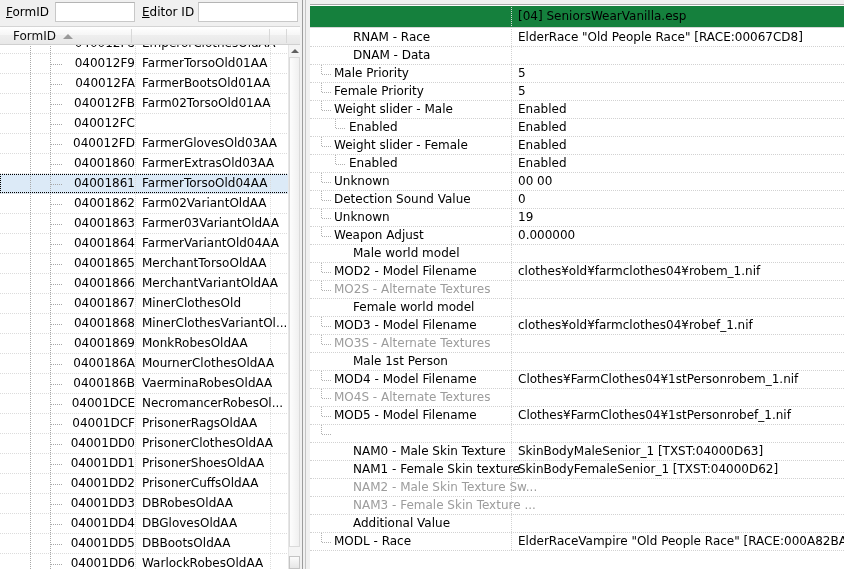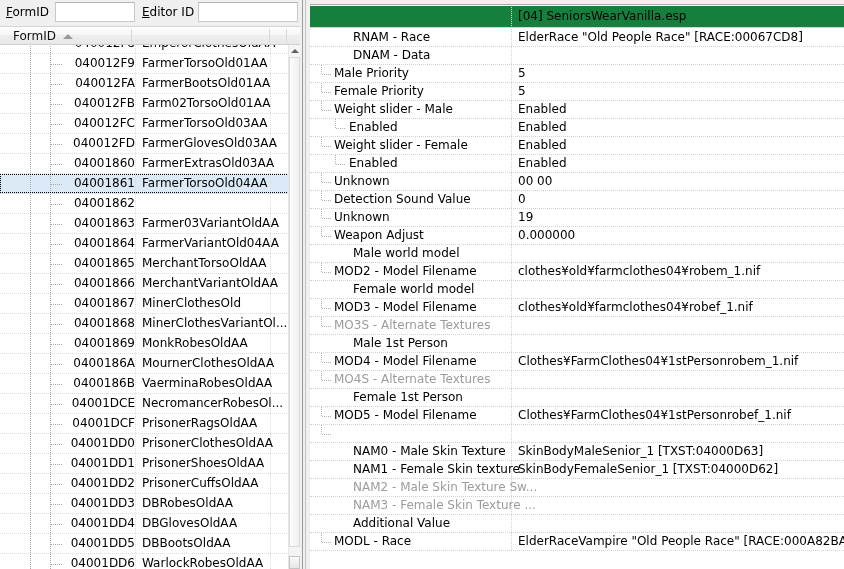--- a/index.html
+++ b/index.html
@@ -372,21 +372,20 @@
           <span class="lcell-formid">040012FB</span>
           <span class="lcell-editorid">Farm02TorsoOld01AA</span>
         </div>
         <div class="lrow">
           <span class="tree-v1"></span>
           <span class="tree-v2"></span>
           <span class="tree-h"></span>
           <span class="lcol-div" style="left:135px;"></span>
           <span class="lcol-div" style="left:270px;"></span>
           <span class="lcell-formid">040012FC</span>
-          <span class="lcell-editorid">FarmerTorsoOld03AA</span>
         </div>
         <div class="lrow">
           <span class="tree-v1"></span>
           <span class="tree-v2"></span>
           <span class="tree-h"></span>
           <span class="lcol-div" style="left:135px;"></span>
           <span class="lcol-div" style="left:270px;"></span>
           <span class="lcell-formid">040012FD</span>
           <span class="lcell-editorid">FarmerGlovesOld03AA</span>
         </div>
@@ -409,20 +408,21 @@
           <span class="lcell-editorid">FarmerTorsoOld04AA</span>
           <span class="sel-focus"></span>
         </div>
         <div class="lrow">
           <span class="tree-v1"></span>
           <span class="tree-v2"></span>
           <span class="tree-h"></span>
           <span class="lcol-div" style="left:135px;"></span>
           <span class="lcol-div" style="left:270px;"></span>
           <span class="lcell-formid">04001862</span>
+          <span class="lcell-editorid">Farm02VariantOldAA</span>
         </div>
         <div class="lrow">
           <span class="tree-v1"></span>
           <span class="tree-v2"></span>
           <span class="tree-h"></span>
           <span class="lcol-div" style="left:135px;"></span>
           <span class="lcol-div" style="left:270px;"></span>
           <span class="lcell-formid">04001863</span>
           <span class="lcell-editorid">Farmer03VariantOldAA</span>
         </div>
@@ -691,20 +691,27 @@
           <span class="rname lvl0">Male world model</span>
           <span class="rval"></span>
         </div>
         <div class="rrow">
           <span class="rtree-elbow"></span>
           <span class="rtree-h"></span>
           <span class="rcol-div"></span>
           <span class="rname lvl1">MOD2 - Model Filename</span>
           <span class="rval">clothes¥old¥farmclothes04¥robem_1.nif</span>
         </div>
+        <div class="rrow">
+          <span class="rtree-elbow"></span>
+          <span class="rtree-h"></span>
+          <span class="rcol-div"></span>
+          <span class="rname lvl1 dim">MO2S - Alternate Textures</span>
+          <span class="rval"></span>
+        </div>
         <div class="rrow group">
           <span class="rcol-div"></span>
           <span class="rname lvl0">Female world model</span>
           <span class="rval"></span>
         </div>
         <div class="rrow">
           <span class="rtree-elbow"></span>
           <span class="rtree-h"></span>
           <span class="rcol-div"></span>
           <span class="rname lvl1">MOD3 - Model Filename</span>
@@ -729,25 +736,20 @@
           <span class="rname lvl1">MOD4 - Model Filename</span>
           <span class="rval">Clothes¥FarmClothes04¥1stPersonrobem_1.nif</span>
         </div>
         <div class="rrow">
           <span class="rtree-elbow"></span>
           <span class="rtree-h"></span>
           <span class="rcol-div"></span>
           <span class="rname lvl1 dim">MO4S - Alternate Textures</span>
           <span class="rval"></span>
         </div>
-        <div class="rrow group">
-          <span class="rcol-div"></span>
-          <span class="rname lvl0">Female 1st Person</span>
-          <span class="rval"></span>
-        </div>
         <div class="rrow">
           <span class="rtree-elbow"></span>
           <span class="rtree-h"></span>
           <span class="rcol-div"></span>
           <span class="rname lvl1">MOD5 - Model Filename</span>
           <span class="rval">Clothes¥FarmClothes04¥1stPersonrobef_1.nif</span>
         </div>
         <div class="rrow">
           <span class="rtree-elbow"></span>
           <span class="rtree-h"></span>

